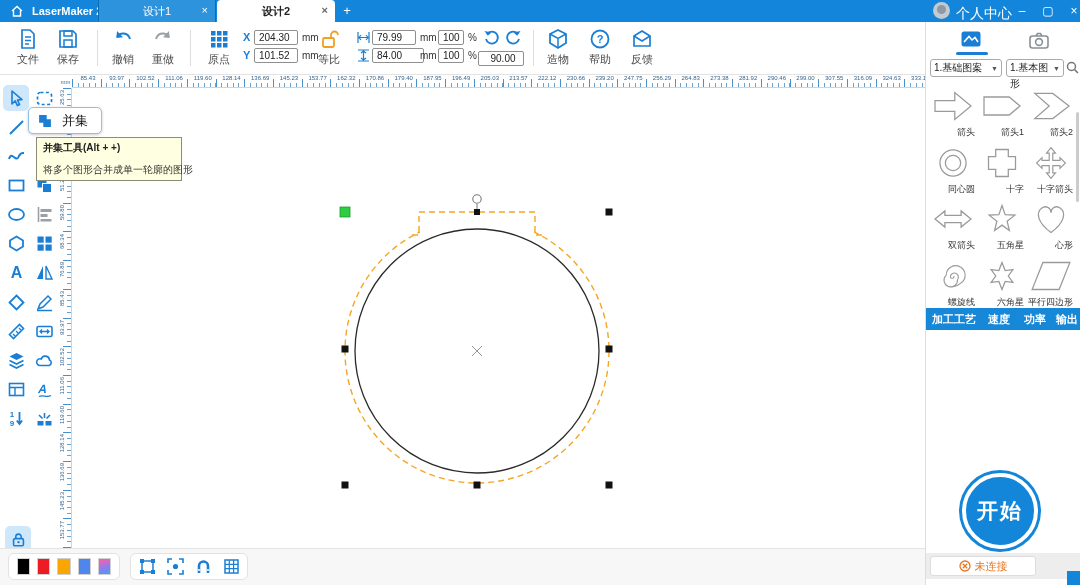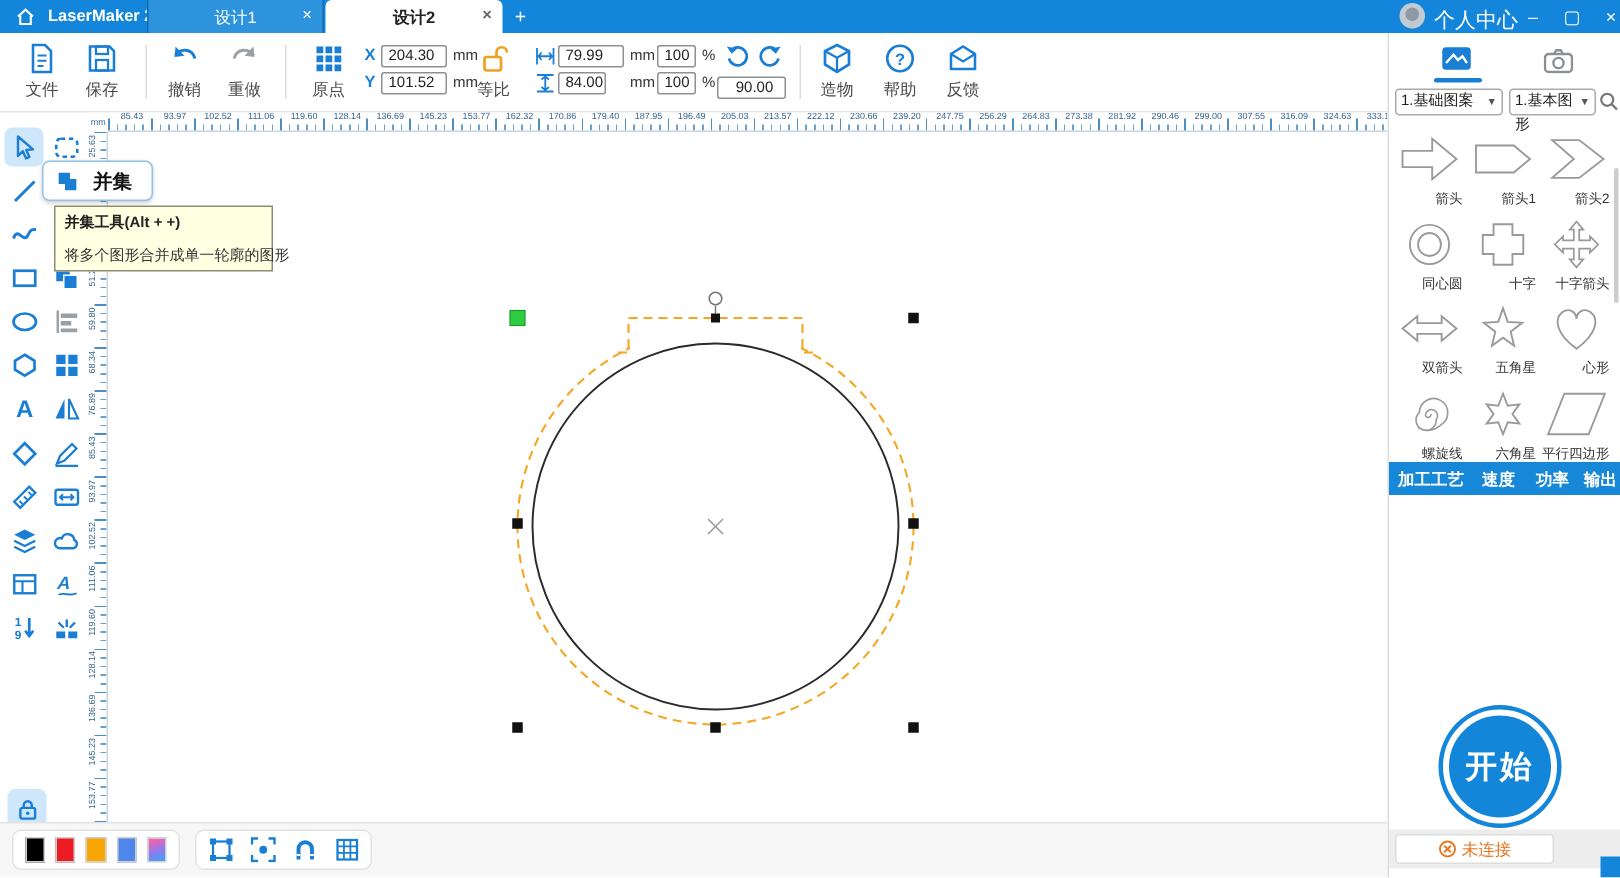--- a/index.html
+++ b/index.html
@@ -54,21 +54,21 @@
   .tool svg { width:19px; height:19px; }
   .tool.hl { background:#cfe7fa; }
   .lock-tool { position:absolute; left:5px; top:441px; width:26px; height:26px; background:#cfe7fa; border-radius:5px; display:flex; align-items:center; justify-content:center; }
 
   
   .canvas { position:absolute; left:72px; top:88px; width:853px; height:460px; background:#fff; overflow:hidden; }
 
   
   .union-popup { position:absolute; left:28px; top:107px; width:74px; height:27px; background:#fff; border:1px solid #8fc1e8; border-radius:5px; box-shadow:0 1px 3px rgba(0,0,0,.2); display:flex; align-items:center; padding-left:8px; z-index:30; }
   .union-popup svg { width:16px; height:16px; }
-  .union-popup .pl { font-size:13px; font-weight:bold; color:#111; margin-left:9px; }
+  .union-popup .pl { font-size:13px; font-weight:normal; color:#111; margin-left:9px; }
   .tooltip { position:absolute; left:36px; top:137px; width:146px; background:#ffffe1; border:1px solid #8c8c78; padding:3px 6px; z-index:30; }
   .tooltip .tt1 { font-size:10px; font-weight:bold; color:#222; }
   .tooltip .tt2 { font-size:10px; color:#333; margin-top:8px; white-space:nowrap; }
 
   
   .bottombar { position:absolute; left:0; top:548px; width:925px; height:37px; background:#f7f7f7; border-top:1px solid #e3e3e3; }
   .pill { position:absolute; top:4px; background:#fff; border:1px solid #e2e2e2; border-radius:6px; display:flex; align-items:center; padding:0 8px; height:27px; gap:7px; }
   .swatch { width:17px; height:17px; border:1px solid #d0d0d0; }
   .bb-ic { width:20px; height:20px; display:flex; align-items:center; justify-content:center; }
   .bb-ic svg { width:17px; height:17px; }
@@ -187,21 +187,21 @@
     <svg class="mini-ic" style="left:357px; top:9px;" viewBox="0 0 13 13">
         <path d="M1,1 V12 M12,1 V12 M2,6.5 H11 M4,4 L2,6.5 L4,9 M9,4 L11,6.5 L9,9" stroke="#1a7fd4" stroke-width="1.2" fill="none"></path>
       </svg>
     <div class="fld" style="left:372px; top:8px; width:44px;">79.99</div>
     <span class="unit-lab" style="left:420px; top:10px;">mm</span>
     <div class="fld" style="left:438px; top:8px; width:26px;">100</div>
     <span class="unit-lab" style="left:468px; top:10px;">%</span>
     <svg class="mini-ic" style="left:357px; top:27px;" viewBox="0 0 13 13">
         <path d="M1,1 H12 M1,12 H12 M6.5,2 V11 M4,4 L6.5,2 L9,4 M4,9 L6.5,11 L9,9" stroke="#1a7fd4" stroke-width="1.2" fill="none"></path>
       </svg>
-    <div class="fld" style="left:372px; top:26px; width:32px;">84.00</div>
+    <div class="fld" style="left:372px; top:26px; width:52px;">84.00</div>
     <span class="unit-lab" style="left:420px; top:28px;">mm</span>
     <div class="fld" style="left:438px; top:26px; width:26px;">100</div>
     <span class="unit-lab" style="left:468px; top:28px;">%</span>
 
     <svg class="mini-ic" style="left:483px; top:7px; width:17px; height:17px;" viewBox="0 0 17 17">
         <path d="M4,5 A6,6 0 1 1 3,10" fill="none" stroke="#1a7fd4" stroke-width="1.8"></path>
         <path d="M1.5,2 L4.8,6.8 L8.5,3.5 Z" fill="#1a7fd4"></path>
       </svg>
     <svg class="mini-ic" style="left:505px; top:7px; width:17px; height:17px;" viewBox="0 0 17 17">
         <path d="M13,5 A6,6 0 1 0 14,10" fill="none" stroke="#1a7fd4" stroke-width="1.8"></path>

